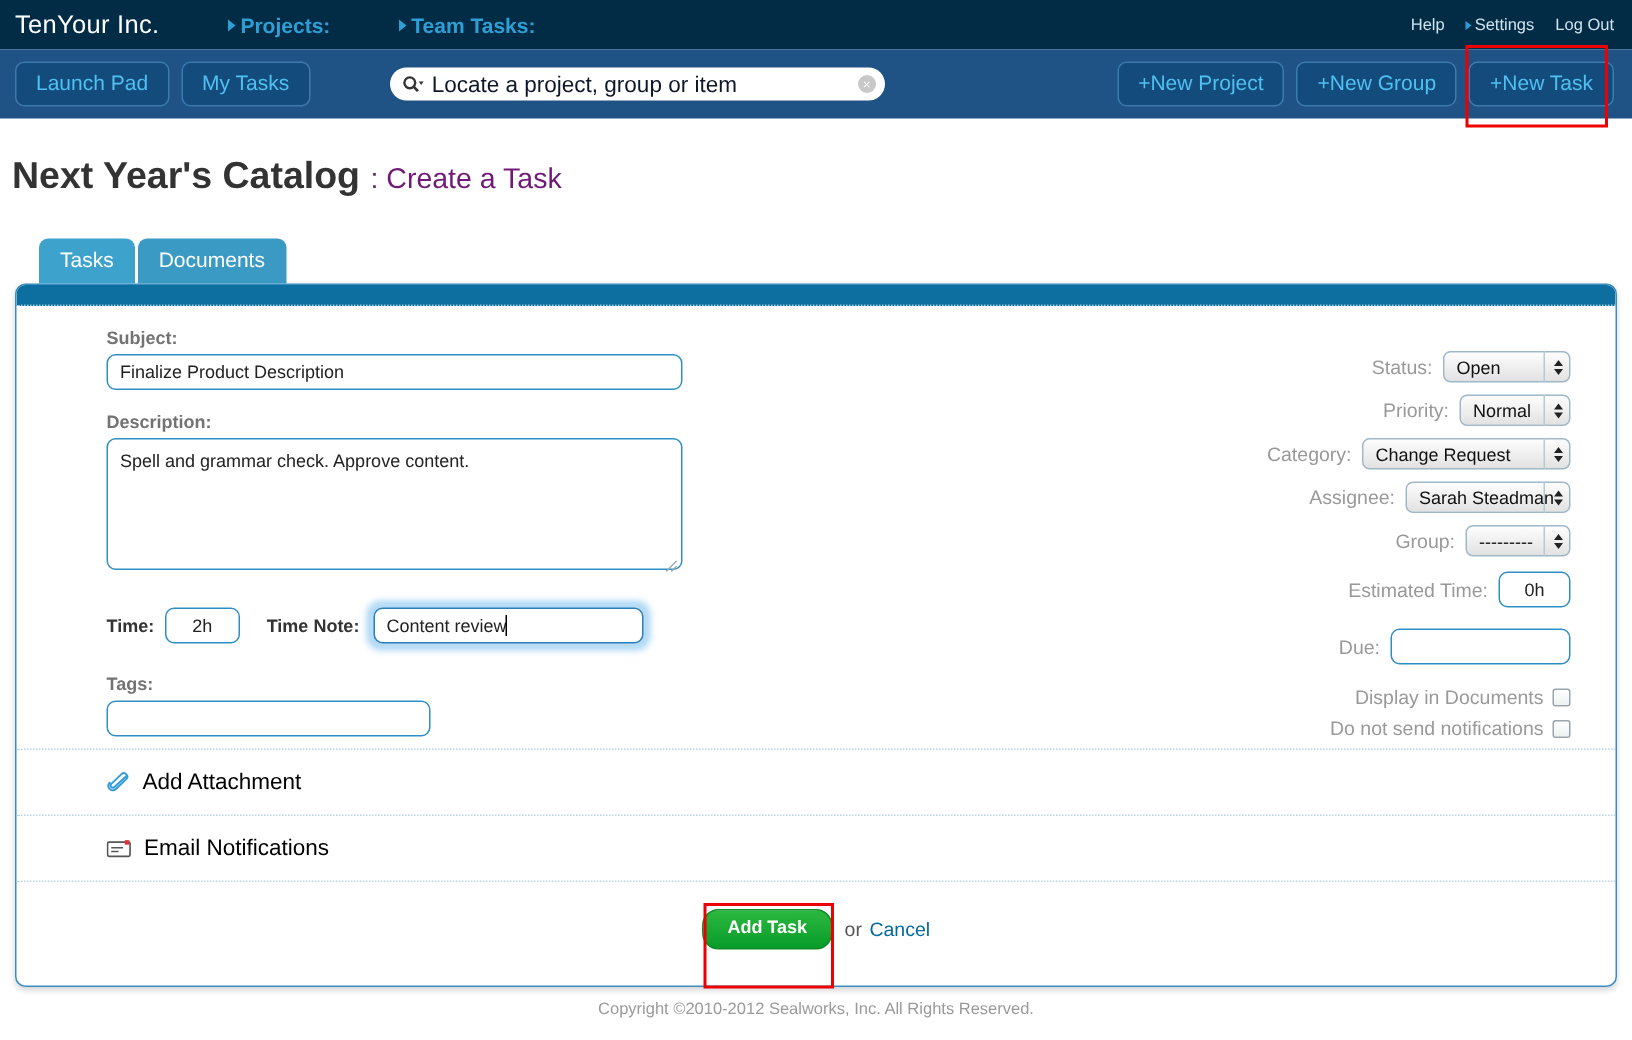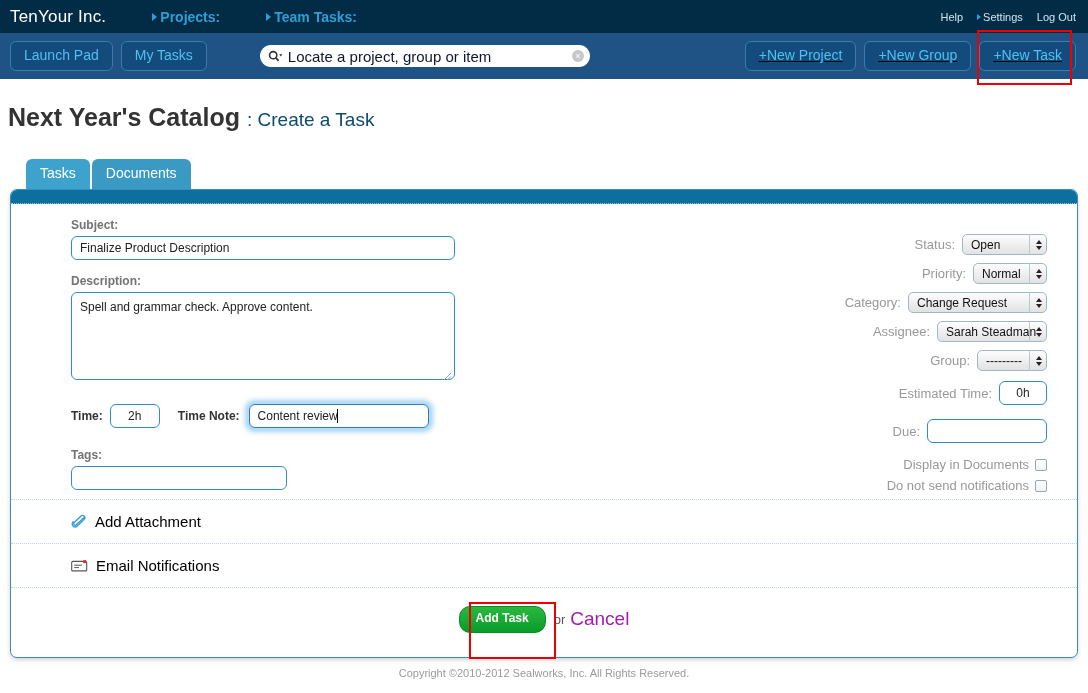--- a/index.html
+++ b/index.html
@@ -115,21 +115,20 @@
     color: #fff;
     font-size: 9px;
     line-height: 12px;
     text-align: center;
     cursor: pointer;
   }
   .navbar-right {
     margin-left: auto;
     display: flex;
     align-items: flex-start;
-    text-decoration: underline;
   }
   .navbar-right .navbtn { margin-right: 0; margin-left: 8px; }
 
   
   .redbox {
     position: absolute;
     border: 2px solid #ee0000;
     pointer-events: none;
     z-index: 40;
   }
@@ -143,21 +142,21 @@
   }
   .pagehead h1 {
     margin: 0;
     font-size: 25px;
     font-weight: bold;
     color: #333333;
   }
   .pagehead .sub {
     margin-left: 7px;
     font-size: 19px;
-    color: #0c4a6e;
+    color: #701a75;
   }
 
   
   .tabs {
     margin: 27px 0 0 26px;
     display: flex;
     align-items: flex-end;
     position: relative;
     z-index: 5;
   }
@@ -362,21 +361,21 @@
     border: 1px solid #0a8c26;
     border-radius: 11px;
     color: #ffffff;
     font-size: 12px;
     font-weight: bold;
     padding: 5px 16px 6px;
     cursor: pointer;
     line-height: 1.1;
   }
   .or-text { font-size: 13px; color: #555; margin: 0 5px 0 8px; }
-  .cancel-link { color: #a21caf; font-size: 19px; text-decoration: none; cursor: pointer; }
+  .cancel-link { color: #0369a1; font-size: 13px; text-decoration: none; cursor: pointer; }
   #redbox-addtask { left: 469px; top: 602px; width: 87px; height: 57px; }
 
   
   .footer {
     text-align: center;
     font-size: 11px;
     color: #9a9a9a;
     padding-top: 9px;
   }
 </style>

